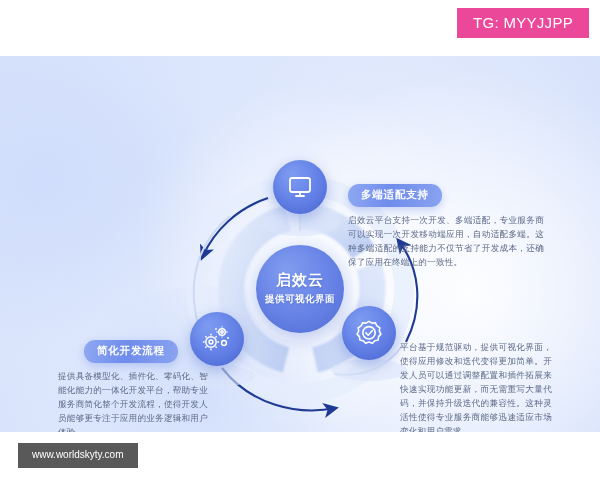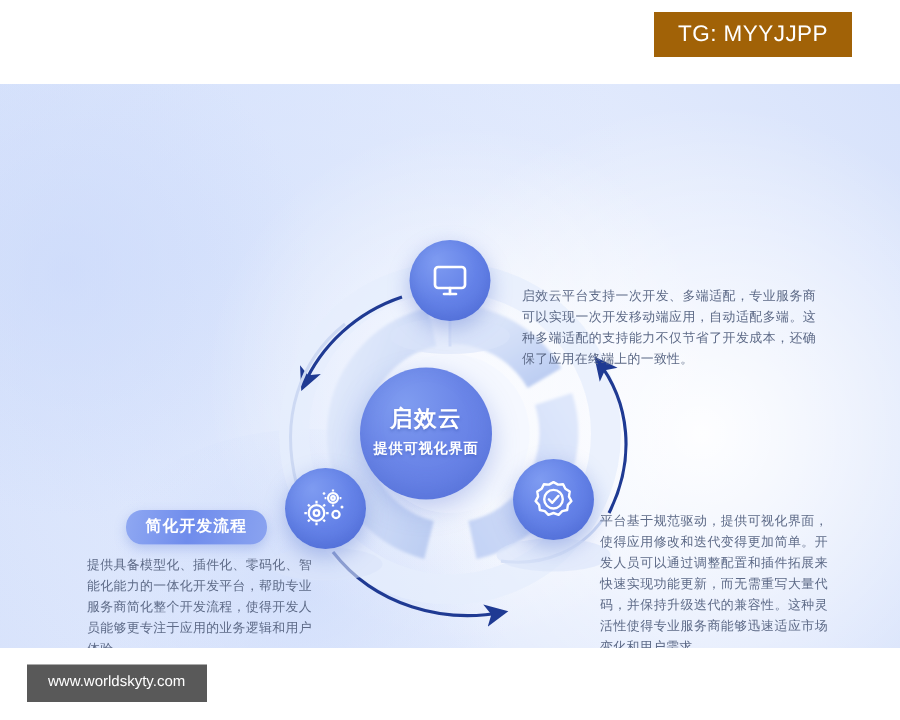--- a/index.html
+++ b/index.html
@@ -17,22 +17,22 @@
 
   
   #top-strip {
     position: absolute;
     left: 0; top: 0;
     width: 600px; height: 56px;
     background: #ffffff;
   }
   #tg-tag {
     position: absolute;
-    right: 32px; top: 8px;
-    background: #a16207;
+    right: 11px; top: 8px;
+    background: #ec4899;
     color: #ffffff;
     font-size: 15px;
     letter-spacing: 0.3px;
     padding: 7px 16px 8px 16px;
     line-height: 1;
     white-space: nowrap;
   }
 
   
   #bottom-strip {
@@ -89,21 +89,21 @@
   
   #diagram-svg {
     position: absolute;
     left: 0; top: 0;
     width: 600px; height: 376px;
   }
 
   
   #hub {
     position: absolute;
-    left: 240px; top: 189px;
+    left: 256px; top: 189px;
     width: 88px; height: 88px;
     border-radius: 50%;
     background: radial-gradient(circle at 35% 28%, #7f9cf0 0%, #6b86e8 45%, #5f79e2 100%);
     box-shadow: 0 6px 18px rgba(85,115,210,0.35), inset 0 -6px 14px rgba(60,90,190,0.25);
     display: flex;
     flex-direction: column;
     align-items: center;
     justify-content: center;
     color: #ffffff;
     text-align: center;
@@ -275,20 +275,21 @@
                    L14 23 L10.6 24.2 L8.2 21.8 L4.9 21 L4.4 17.6 L2.1 15.1
                    L3.7 12.1 L3.2 8.7 L6.1 6.9 L7.6 3.8 L11 4.1 Z"></path>
           <circle cx="14" cy="13.8" r="6.2"></circle>
           <path d="M10.9 13.9 L13.2 16.2 L17.3 11.6" stroke-linecap="round"></path>
         </g>
       </svg>
     </span>
   </div>
 
   <div class="info" id="info-top">
+    <div class="badge">多端适配支持</div>
     <div class="para">启效云平台支持一次开发、多端适配，专业服务商可以实现一次开发移动端应用，自动适配多端。这种多端适配的支持能力不仅节省了开发成本，还确保了应用在终端上的一致性。</div>
   </div>
 
   <div class="info" id="info-left">
     <div class="badge">简化开发流程</div>
     <div class="para">提供具备模型化、插件化、零码化、智能化能力的一体化开发平台，帮助专业服务商简化整个开发流程，使得开发人员能够更专注于应用的业务逻辑和用户体验。</div>
   </div>
 
   <div class="info" id="info-right">
     <div class="para">平台基于规范驱动，提供可视化界面，使得应用修改和迭代变得更加简单。开发人员可以通过调整配置和插件拓展来快速实现功能更新，而无需重写大量代码，并保持升级迭代的兼容性。这种灵活性使得专业服务商能够迅速适应市场变化和用户需求。</div>

